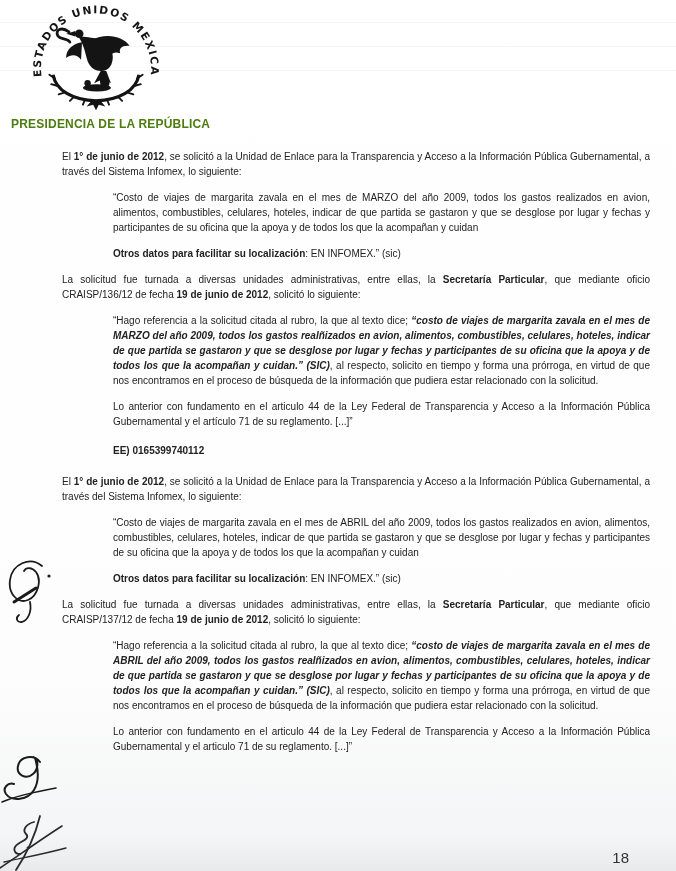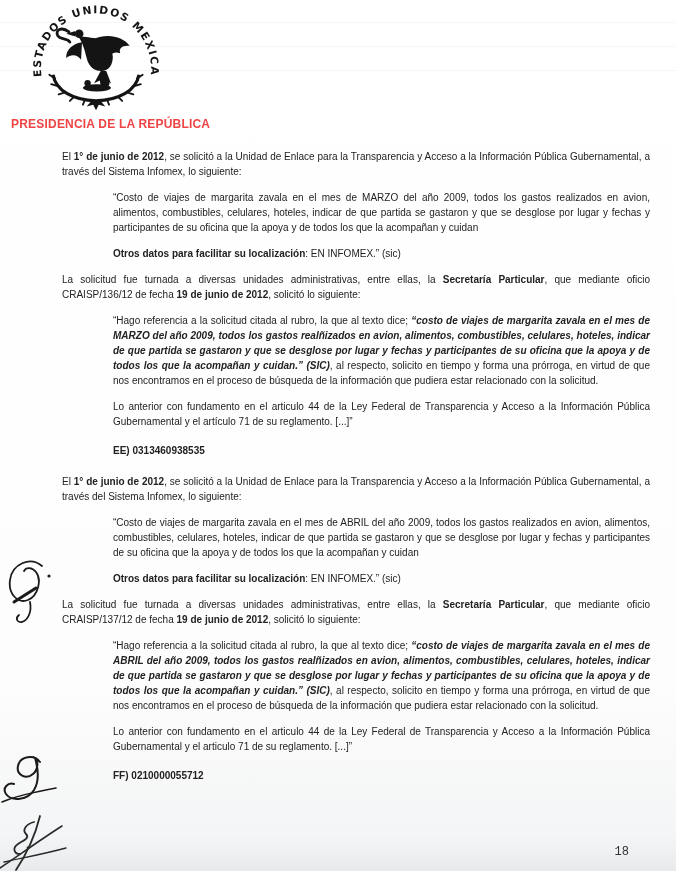--- a/index.html
+++ b/index.html
@@ -15,41 +15,40 @@
     position: absolute;
     left: 26px; top: 2px;
     width: 140px; height: 112px;
   }
   .org-title {
     position: absolute;
     left: 11px; top: 117px;
     font-size: 12px;
     font-weight: bold;
     letter-spacing: 0.2px;
-    color: #ef4444;
+    color: #4d7c0f;
   }
   .content {
     position: absolute;
     left: 62px; top: 149px;
     width: 588px;
     font-size: 10px;
     line-height: 15px;
     color: #222;
   }
   .block { text-align: justify; margin-bottom: 11px; }
   .block.quote { margin-left: 51px; }
   .block .b  { font-weight: bold; }
   .block .bi { font-weight: bold; font-style: italic; }
   .block.folio { font-weight: bold; text-align: left; margin-top: 14px; margin-bottom: 16px; }
   .page-number {
     position: absolute;
-    right: 47px; bottom: 12px;
-    font-size: 12px;
+    right: 47px; bottom: 5px;
+    font-size: 15px;
     color: #333;
-    font-family: Liberation Mono, monospace;
   }
   .hand { position: absolute; pointer-events: none; }
   .hand svg { display: block; }
   .scanline {
     position: absolute; left: 0; width: 100%; height: 1px;
     background: rgba(180,185,190,0.12);
   }
 </style>
 </head>
 <body>
@@ -94,28 +93,27 @@
 
 <div class="org-title">PRESIDENCIA DE LA REPÚBLICA</div>
 
 <div class="content">
   <div class="block"><span>El </span><span class="b">1° de junio de 2012</span><span>, se solicitó a la Unidad de Enlace para la Transparencia y Acceso a la Información Pública Gubernamental, a través del Sistema Infomex, lo siguiente:</span></div>
   <div class="block quote"><span>“Costo de viajes de margarita zavala en el mes de MARZO del año 2009, todos los gastos realizados en avion, alimentos, combustibles, celulares, hoteles, indicar de que partida se gastaron y que se desglose por lugar y fechas y participantes de su oficina que la apoya y de todos los que la acompañan y cuidan</span></div>
   <div class="block quote"><span class="b">Otros datos para facilitar su localización</span><span>: EN INFOMEX.” (sic)</span></div>
   <div class="block"><span>La solicitud fue turnada a diversas unidades administrativas, entre ellas, la </span><span class="b">Secretaría Particular</span><span>, que mediante oficio CRAISP/136/12 de fecha </span><span class="b">19 de junio de 2012</span><span>, solicitó lo siguiente:</span></div>
   <div class="block quote"><span>“Hago referencia a la solicitud citada al rubro, la que al texto dice; </span><span class="bi">“costo de viajes de margarita zavala en el mes de MARZO del año 2009, todos los gastos realñizados en avion, alimentos, combustibles, celulares, hoteles, indicar de que partida se gastaron y que se desglose por lugar y fechas y participantes de su oficina que la apoya y de todos los que la acompañan y cuidan.” (SIC)</span><span>, al respecto, solicito en tiempo y forma una prórroga, en virtud de que nos encontramos en el proceso de búsqueda de la información que pudiera estar relacionado con la solicitud.</span></div>
   <div class="block quote"><span>Lo anterior con fundamento en el articulo 44 de la Ley Federal de Transparencia y Acceso a la Información Pública Gubernamental y el artículo 71 de su reglamento. [...]”</span></div>
-  <div class="block quote folio"><span class="b">EE) 0313460938535</span></div>
+  <div class="block quote folio"><span class="b">EE) 0165399740112</span></div>
   <div class="block"><span>El </span><span class="b">1° de junio de 2012</span><span>, se solicitó a la Unidad de Enlace para la Transparencia y Acceso a la Información Pública Gubernamental, a través del Sistema Infomex, lo siguiente:</span></div>
   <div class="block quote"><span>“Costo de viajes de margarita zavala en el mes de ABRIL del año 2009, todos los gastos realizados en avion, alimentos, combustibles, celulares, hoteles, indicar de que partida se gastaron y que se desglose por lugar y fechas y participantes de su oficina que la apoya y de todos los que la acompañan y cuidan</span></div>
   <div class="block quote"><span class="b">Otros datos para facilitar su localización</span><span>: EN INFOMEX.” (sic)</span></div>
   <div class="block"><span>La solicitud fue turnada a diversas unidades administrativas, entre ellas, la </span><span class="b">Secretaría Particular</span><span>, que mediante oficio CRAISP/137/12 de fecha </span><span class="b">19 de junio de 2012</span><span>, solicitó lo siguiente:</span></div>
   <div class="block quote"><span>“Hago referencia a la solicitud citada al rubro, la que al texto dice; </span><span class="bi">“costo de viajes de margarita zavala en el mes de ABRIL del año 2009, todos los gastos realñizados en avion, alimentos, combustibles, celulares, hoteles, indicar de que partida se gastaron y que se desglose por lugar y fechas y participantes de su oficina que la apoya y de todos los que la acompañan y cuidan.” (SIC)</span><span>, al respecto, solicito en tiempo y forma una prórroga, en virtud de que nos encontramos en el proceso de búsqueda de la información que pudiera estar relacionado con la solicitud.</span></div>
   <div class="block quote"><span>Lo anterior con fundamento en el articulo 44 de la Ley Federal de Transparencia y Acceso a la Información Pública Gubernamental y el articulo 71 de su reglamento. [...]”</span></div>
-  <div class="block quote folio"><span class="b">FF) 0210000055712</span></div>
 </div>
 
 <div class="hand" style="left:2px; top:558px;">
   <svg width="58" height="90" viewBox="0 0 58 90">
     <path d="M40,8 C28,-2 10,6 8,22 C6,36 16,46 26,42 C36,38 40,22 34,14 C30,9 24,9 22,13" fill="none" stroke="#1b1b1b" stroke-width="1.8" stroke-linecap="round"></path>
     <path d="M12,44 L34,30" stroke="#1b1b1b" stroke-width="3" stroke-linecap="round"></path>
     <path d="M28,44 C30,54 26,62 20,64 C15,65 13,60 17,57" fill="none" stroke="#1b1b1b" stroke-width="1.8" stroke-linecap="round"></path>
     <circle cx="47" cy="18" r="1.6" fill="#1b1b1b"></circle>
   </svg>
 </div>

